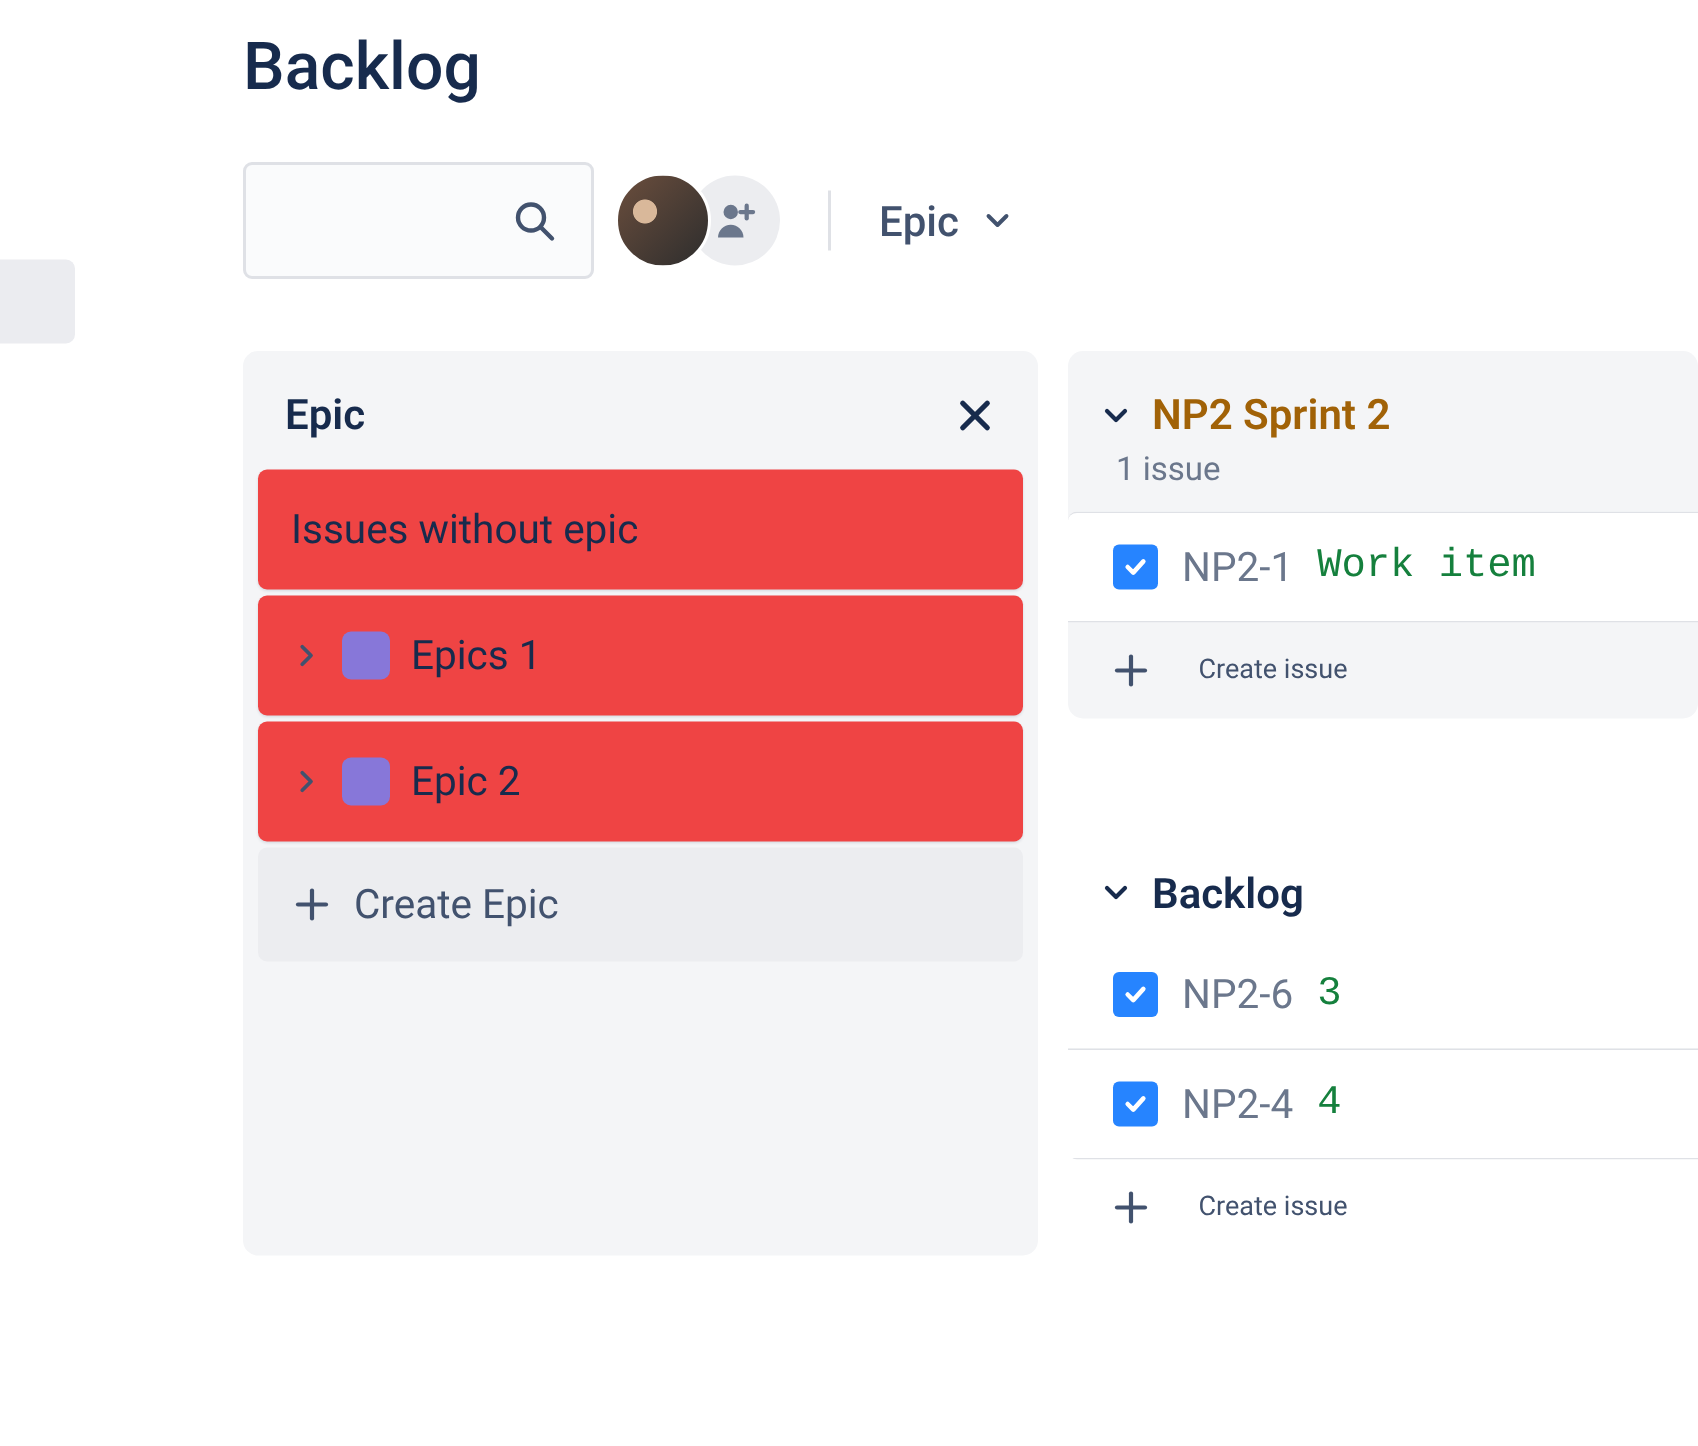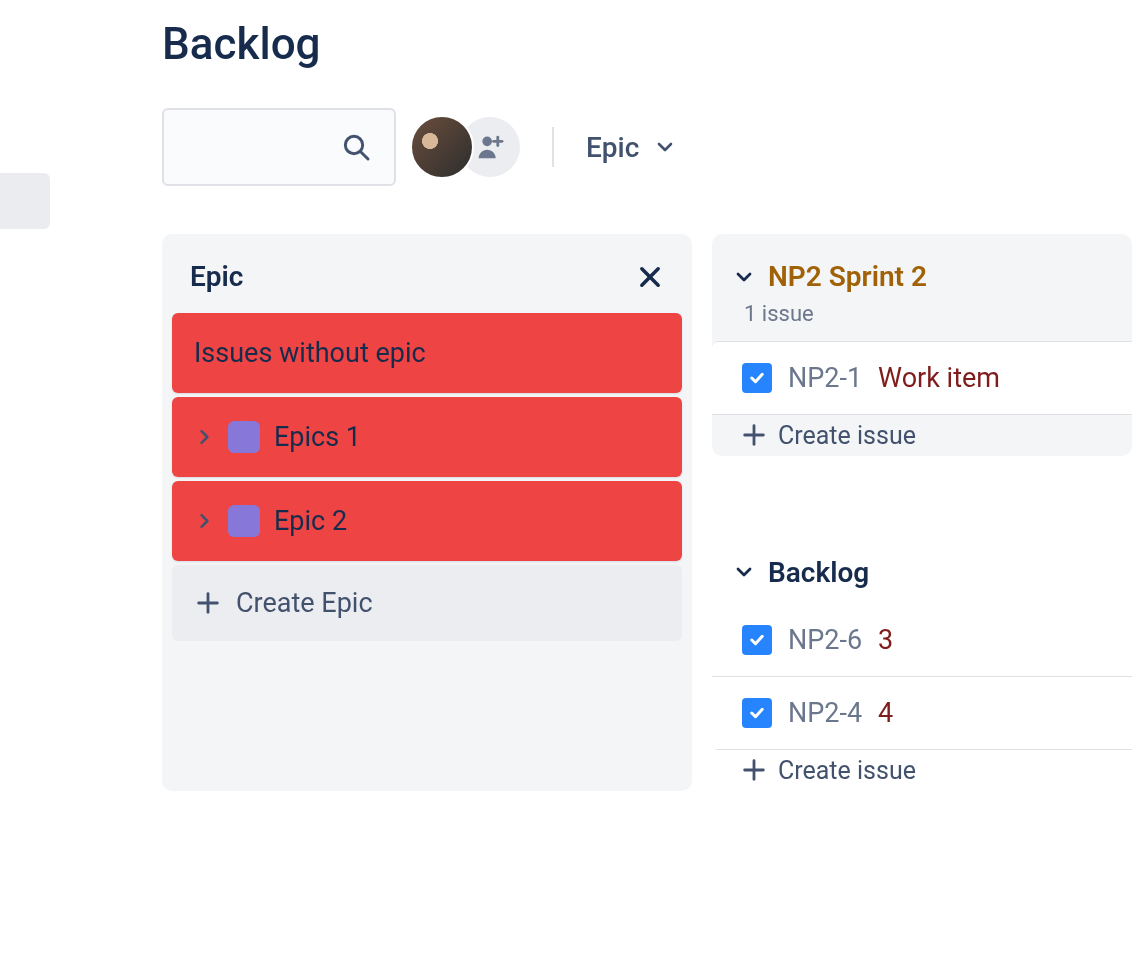--- a/index.html
+++ b/index.html
@@ -193,27 +193,27 @@
     width: 30px;
     height: 30px;
     background: #2684FF;
     border-radius: 4px;
     display:flex;
     align-items:center;
     justify-content:center;
     flex-shrink: 0;
   }
   .issue-key { color: #6B778C; }
-  .issue-title { color:#7f1d1d; }
+  .issue-title { color:#15803d;font-family:Liberation Mono, monospace; }
   .create-issue-row {
     display:flex;
     align-items:center;
-    gap: 10px;
-    padding: 6px 28px;
-    font-size: 25px;
+    gap: 31px;
+    padding: 18px 28px;
+    font-size: 18px;
     color: #42526E;
   }
   .backlog-section {
     margin-top: 100px;
   }
   .backlog-header {
     display:flex;
     align-items:center;
     gap: 12px;
     font-size: 28px;

